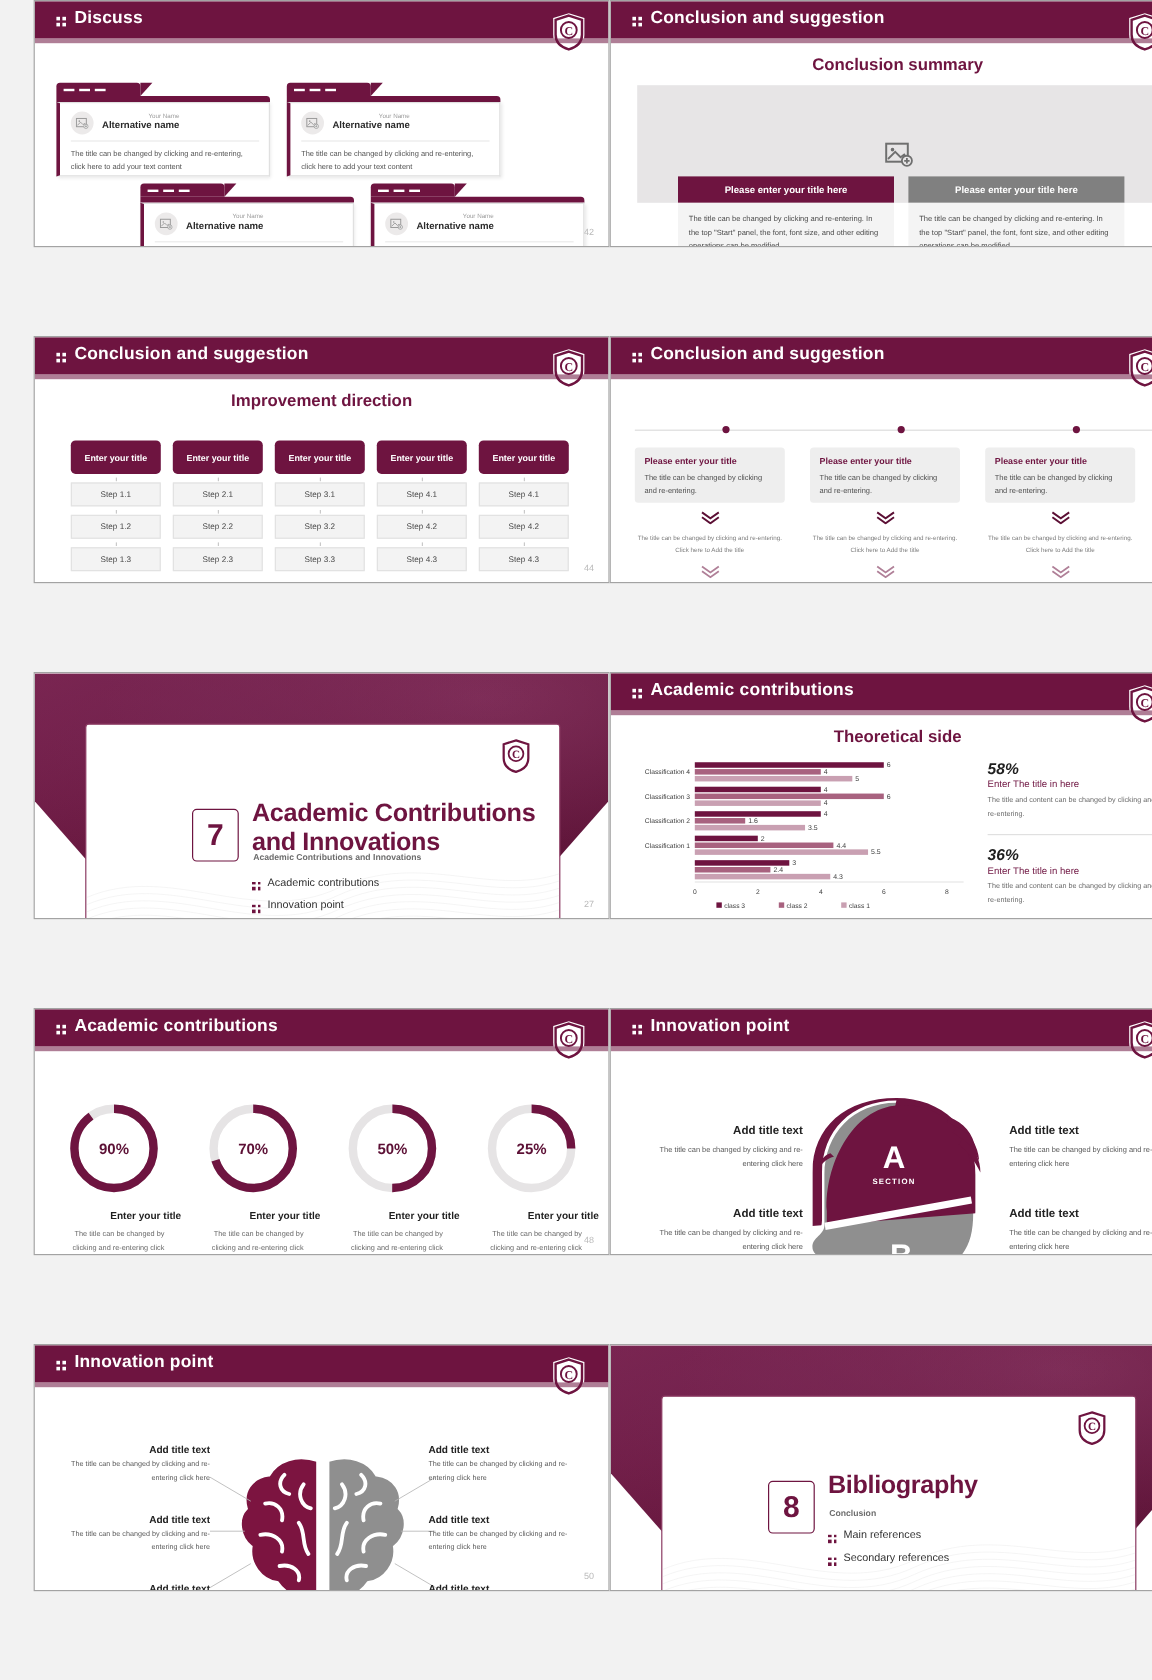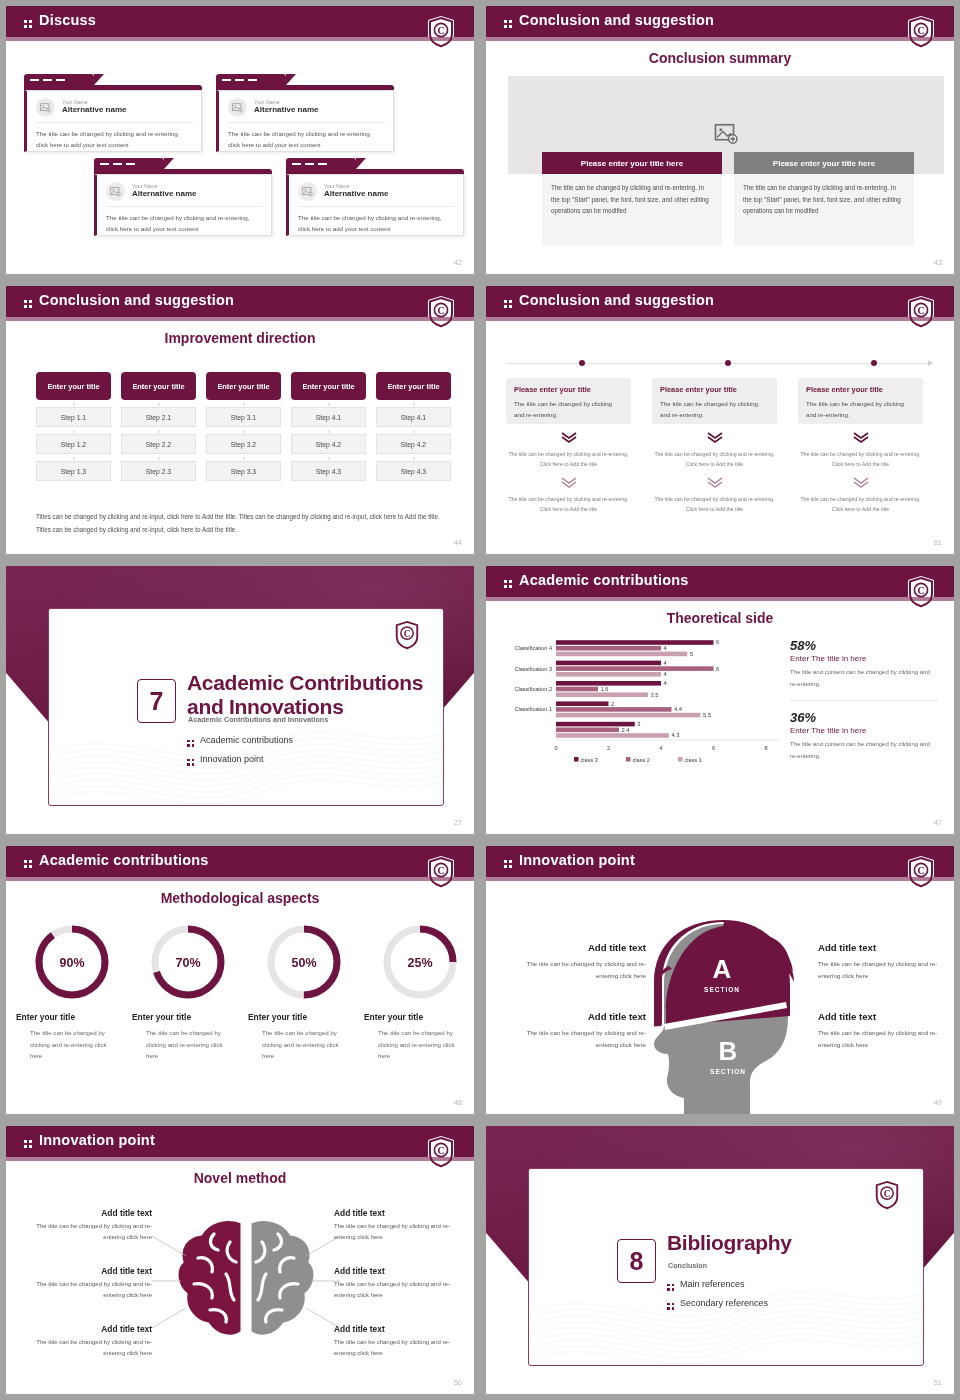--- a/index.html
+++ b/index.html
@@ -10,24 +10,25 @@
     overflow: hidden;
   }
   .grid {
     display: grid;
     grid-template-columns: 480px 480px;
     grid-template-rows: repeat(5, 280px);
     width: 960px; height: 1400px;
   }
   .slide {
     position: relative;
-    width: 480px; height: 280px;
+    width: 480px; height: 206px;
     background: #ffffff;
     overflow: hidden;
-    border: 6px solid #a3a3a3;
+    border: 1px solid #a3a3a3;
+    margin-left: 28px;
   }
   
   .hdr {
     position:absolute; top:0; left:0; right:0; height:31px;
     background:#6e1440;
   }
   .hdr:after{
     content:""; position:absolute; left:0; right:0; bottom:-4px; height:4px;
     background:#6e1440; opacity:.55;
   }
@@ -63,21 +64,21 @@
     content:""; position:absolute; left:70px; top:0;
     border-left:10px solid #6e1440; border-bottom:11px solid transparent;
   }
   .folder .bar{ height:5px;background:#6e1440;border-radius:0 3px 0 0;}
   .fbody{
     background:#fff; border:1px solid #e0e0e0; border-left:3px solid #6e1440;
     padding:7px 8px 8px 9px; height:62px;
     box-shadow:1px 1px 3px rgba(0,0,0,.10);
   }
   .frow{ display:flex; align-items:center; gap:7px; padding-bottom:5px;
-         border-bottom:1px solid #eaeaea;}
+         border-bottom:1px solid #eaeaea;text-align:right;}
   .imgico{
     width:19px;height:19px;border-radius:50%;background:#eceaea;
     display:flex;align-items:center;justify-content:center;flex:0 0 auto;
   }
   .fn1{font-size:5.2px;color:#9b9b9b;line-height:1.2;}
   .fn2{font-size:8px;font-weight:bold;color:#2a2a2a;line-height:1.3;}
   .fdesc{font-size:6.2px;color:#555;line-height:1.75;padding-top:6px;}
 
   
   .graybox{
@@ -158,21 +159,21 @@
   .chart{position:absolute;left:8px;top:66px;width:292px;height:138px;}
   .c-lab{font-size:5.6px;fill:#3c3c3c;}
   .c-val{font-size:5.8px;fill:#3c3c3c;}
   .r47{position:absolute;right:16px;top:72px;width:148px;}
   .r47 .big{font-size:13px;font-weight:bold;color:#1f1f1f;font-style:italic;}
   .r47 .sub{font-size:8px;font-weight:normal;color:#6e1440;margin-top:1px;}
   .r47 .txt{font-size:6px;color:#6a6a6a;line-height:1.95;margin-top:4px;}
   .r47 hr{border:0;border-top:1px solid #e0e0e0;margin:10px 0 9px;}
 
   
-  .dn{position:absolute;width:112px;text-align:left;}
+  .dn{position:absolute;width:112px;text-align:right;}
   .dn-t{font-size:8.4px;font-weight:bold;color:#1f1f1f;margin-top:6px;}
   .dn-d{font-size:6.1px;color:#6a6a6a;line-height:1.9;margin-top:5px;padding:0 14px;}
   .dn-pct{font-size:12.5px;font-weight:bold;fill:#5c1035;}
 
   
   .h49{position:absolute;width:140px;}
   .h49 .t{font-size:9.6px;font-weight:bold;color:#222;}
   .h49 .d{font-size:6.2px;color:#5a5a5a;line-height:1.95;margin-top:5px;}
 
   
@@ -660,21 +661,20 @@
             </span>
           </span><span>Academic contributions</span>
       </div>
       <svg class="logo" viewBox="0 0 30 34">
         <path d="M15 1 L28 5 V19 C28 27 22 31 15 33 C8 31 2 27 2 19 V5 Z" fill="#fff"></path>
         <path d="M15 3 L26 6.5 V19 C26 26 21 29.5 15 31.2 C9 29.5 4 26 4 19 V6.5 Z" fill="none" stroke="#6e1440" stroke-width="2"></path>
         <circle cx="15" cy="15" r="6.6" fill="none" stroke="#6e1440" stroke-width="1.6"></circle>
         <text x="15" y="19" text-anchor="middle" font-size="10" font-weight="bold" fill="#6e1440" font-family="Liberation Serif, serif">C</text>
       </svg>
     </div>
-    <div class="ttl">Methodological aspects</div>
 
     <div class="dn" style="left:10px;top:76px;">
       <svg width="112" height="80" viewBox="0 0 112 80">
         <circle cx="56" cy="40" r="33" fill="none" stroke="#e6e4e5" stroke-width="7"></circle>
         <circle class="ring" cx="56" cy="40" r="33" fill="none" stroke="#6e1440" stroke-width="7" stroke-dasharray="186.61060362323371 207.34511513692635" transform="rotate(-90 56 40)" stroke-linecap="butt"></circle>
         <text class="dn-pct" x="56" y="45" text-anchor="middle">90%</text>
       </svg>
       <div class="dn-t">Enter your title</div>
       <div class="dn-d">The title can be changed by clicking and re-entering click here</div>
     </div>
@@ -796,21 +796,20 @@
             </span>
           </span><span>Innovation point</span>
       </div>
       <svg class="logo" viewBox="0 0 30 34">
         <path d="M15 1 L28 5 V19 C28 27 22 31 15 33 C8 31 2 27 2 19 V5 Z" fill="#fff"></path>
         <path d="M15 3 L26 6.5 V19 C26 26 21 29.5 15 31.2 C9 29.5 4 26 4 19 V6.5 Z" fill="none" stroke="#6e1440" stroke-width="2"></path>
         <circle cx="15" cy="15" r="6.6" fill="none" stroke="#6e1440" stroke-width="1.6"></circle>
         <text x="15" y="19" text-anchor="middle" font-size="10" font-weight="bold" fill="#6e1440" font-family="Liberation Serif, serif">C</text>
       </svg>
     </div>
-    <div class="ttl">Novel method</div>
 
     <svg style="position:absolute;left:168px;top:88px;" width="144" height="130" viewBox="0 0 144 130">
       <g stroke="#fff" stroke-width="3">
         <path d="M68 8 C50 2 34 8 27 20 C12 22 4 34 8 48 C0 56 2 72 12 80 C10 94 20 108 34 110
                  C42 122 58 126 68 118 Z" fill="#7c1440"></path>
         <path d="M40 20 C34 26 36 34 44 36 M24 44 C32 42 40 48 38 58 M20 70 C30 68 40 74 38 84
                  M36 96 C46 94 54 100 52 108 M56 28 C50 36 54 46 62 48 M52 60 C58 68 54 78 60 86" fill="none" stroke="#fff" stroke-width="3.2" stroke-linecap="round"></path>
       </g>
       <g stroke="#fff" stroke-width="3">
         <path d="M76 8 C94 2 110 8 117 20 C132 22 140 34 136 48 C144 56 142 72 132 80

